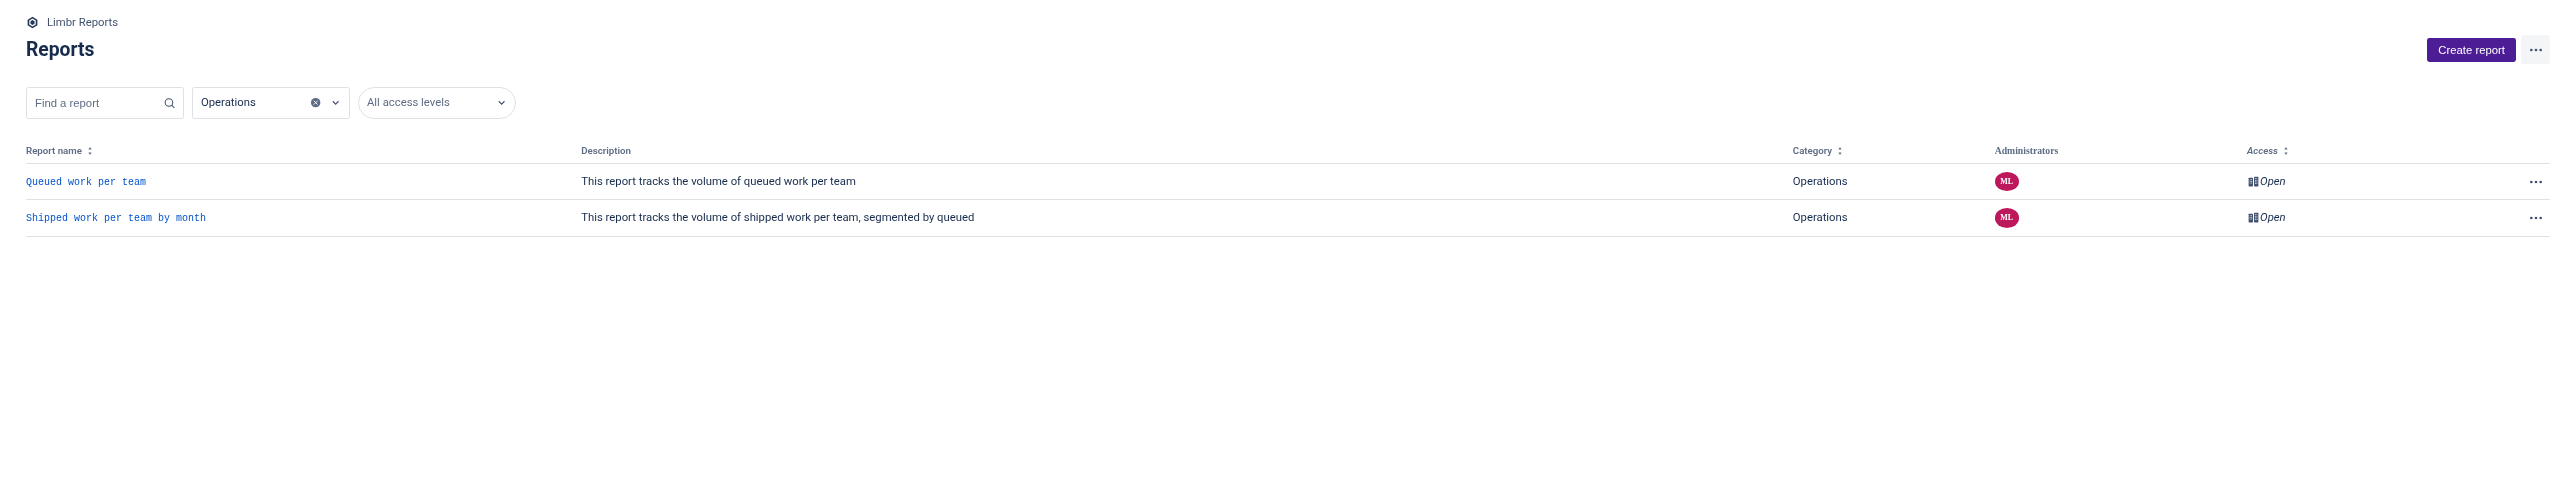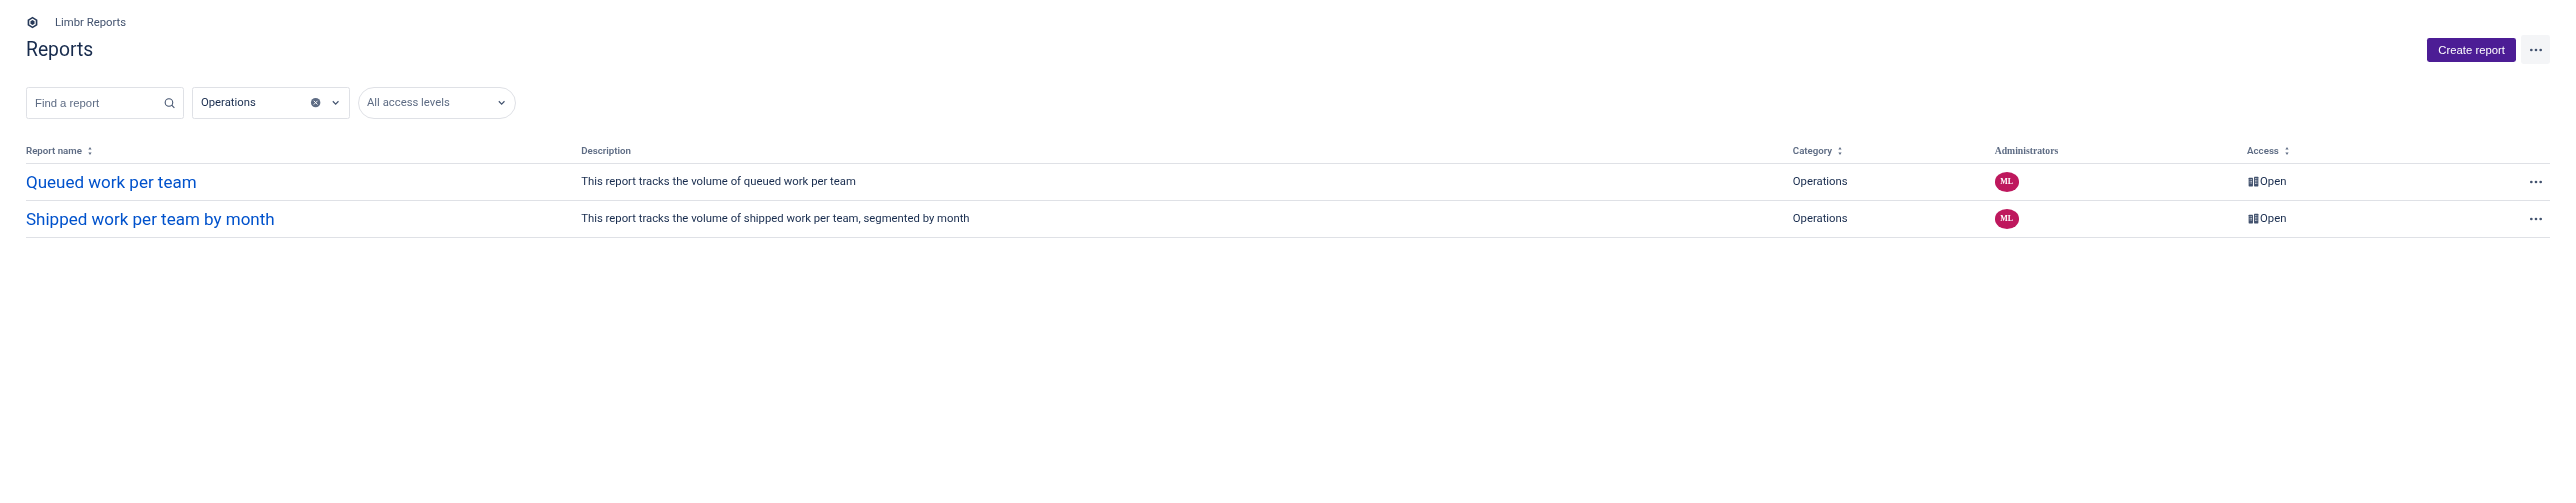--- a/index.html
+++ b/index.html
@@ -9,41 +9,41 @@
     }
     body {
       font-family: -apple-system, BlinkMacSystemFont, "Segoe UI", Roboto, Helvetica, Arial, sans-serif;
       background: #fff;
       padding: 16px 26px;
       color: #172b4d;
     }
     .breadcrumb {
       display: flex;
       align-items: center;
-      gap: 16px;
+      gap: 8px;
       font-size: 11.3px;
       color: #42526e;
       margin-bottom: 6.4px;
     }
     .breadcrumb-icon {
       width: 13px;
       height: 13px;
       display: inline-flex;
       align-items: center;
       justify-content: center;
     }
     .header-row {
       display: flex;
       justify-content: space-between;
       align-items: center;
       margin-bottom: 22.5px;
     }
     .page-title {
       font-size: 19.3px;
-      font-weight: 400;
+      font-weight: 700;
       color: #172b4d;
     }
     .header-actions {
       display: flex;
       gap: 4.8px;
       align-items: center;
     }
     .btn-primary {
       background: #4c1d95;
       color: #fff;
@@ -146,21 +146,22 @@
     }
     .sort-icon {
       display: inline-block;
       margin-left: 1.6px;
       vertical-align: middle;
       color: #5e6c84;
     }
     .report-link {
       color: #0052cc;
       text-decoration: none;
-      font-size: 17px;
+      font-size: 10px;
+      font-family: Liberation Mono, monospace;
     }
     .avatar {
       width: 24px;
       height: 19.3px;
       border-radius: 50%;
       background: #be185d;
       color: #fff;
       font-size: 8px;
       font-weight: 600;
       display: inline-flex;
@@ -179,21 +180,21 @@
     .row-actions {
       color: #42526e;
       display: flex;
       justify-content: flex-end;
       cursor: pointer;
     }
     .col-name { width: 22%; }
     .col-desc { width: 48%; }
     .col-cat { width: 8%; margin-left: 32px; }
     .col-admin { width: 10%; font-family: Liberation Serif, serif; }
-    .col-access { width: 8%; }
+    .col-access { width: 8%; font-style: italic; }
     .col-actions { width: 4%; text-align: right; }
   </style>
 </head>
 <body>
 
 <div class="breadcrumb">
   <span class="breadcrumb-icon">
     <svg width="13" height="13" viewBox="0 0 16 16">
       <polygon points="8,1 14,4.5 14,11.5 8,15 2,11.5 2,4.5" fill="#253858"></polygon>
       <polygon points="8,3 12,5.5 12,10.5 8,13 4,10.5 4,5.5" fill="#fff"></polygon>
@@ -338,21 +339,21 @@
           <circle cx="19" cy="12" r="2" fill="currentColor"></circle>
         </svg>
       </span>
     </td>
   </tr>
 
   <tr>
     <td class="col-name">
       <a href="#" class="report-link">Shipped work per team by month</a>
     </td>
-    <td class="col-desc">This report tracks the volume of shipped work per team, segmented by month</td>
+    <td class="col-desc">This report tracks the volume of shipped work per team, segmented by queued</td>
     <td class="col-cat">Operations</td>
     <td class="col-admin">
       <span class="avatar">ML</span>
     </td>
     <td class="col-access">
       <div class="access-cell">
         <span class="access-icon">
           <svg width="13" height="13" viewBox="0 0 24 24" fill="currentColor">
             <rect x="3" y="5" width="8" height="16" rx="1"></rect>
             <rect x="13" y="3" width="8" height="18" rx="1"></rect>

